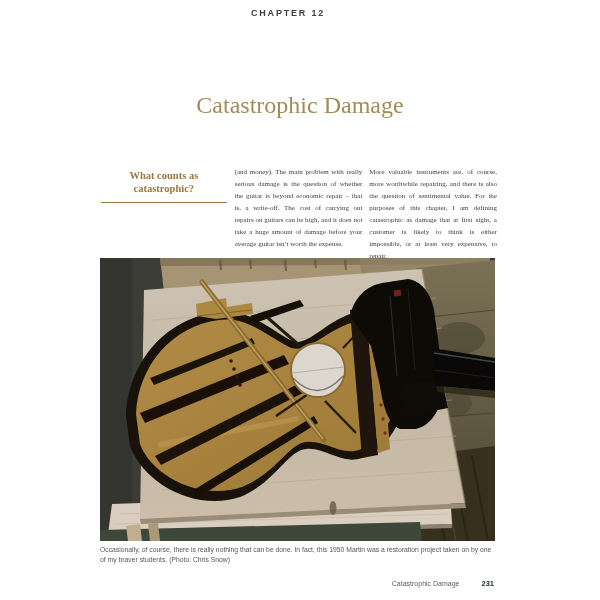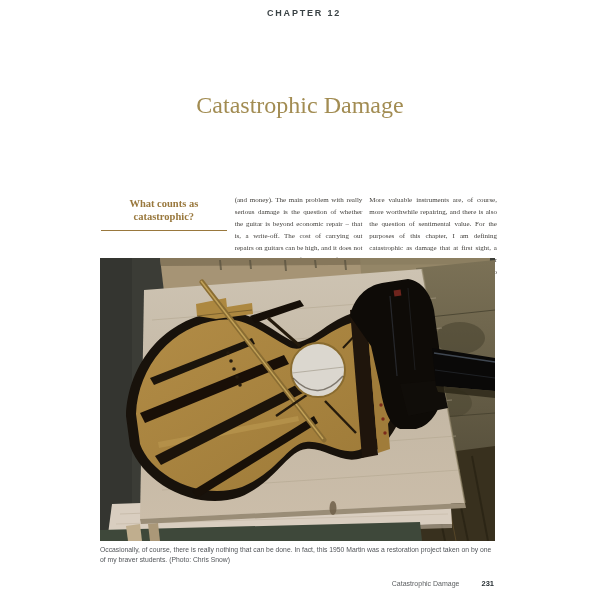--- a/index.html
+++ b/index.html
@@ -3,30 +3,30 @@
 <meta charset="utf-8">
 <style>
   html,body{margin:0;padding:0;background:#ffffff;}
   .page{
     position:relative;width:600px;height:600px;background:#ffffff;overflow:hidden;
     font-family:"Liberation Serif",serif;color:#403e3a;
   }
   .chapter-label{
     position:absolute;top:8px;left:0;width:576px;text-align:center;
     font-family:"Liberation Sans",sans-serif;font-weight:bold;font-size:9px;
-    letter-spacing:1.8px;color:#3a4245;margin-left:16px;
+    letter-spacing:1.8px;color:#3a4245;
   }
   .page-title{
     position:absolute;top:92px;left:0;width:600px;text-align:center;
     font-family:"Liberation Serif",serif;font-weight:normal;font-size:24px;
     color:#a28c52;margin:0;
   }
   .columns{
     position:absolute;top:166px;left:100px;width:397px;
-    display:grid;grid-template-columns:1fr 1fr 1fr;column-gap:7px;margin-top:28px;
+    display:grid;grid-template-columns:1fr 1fr 1fr;column-gap:7px;
   }
   .col{min-width:0;}
   .section-heading{
     margin:3px 0 0 0;text-align:center;
     font-size:10.5px;line-height:13px;font-weight:bold;color:#99783d;
   }
   .heading-rule{
     border:none;border-top:1px solid #99783d;margin:7px 1px 8px 1px;height:0;
   }
   .body-text{

